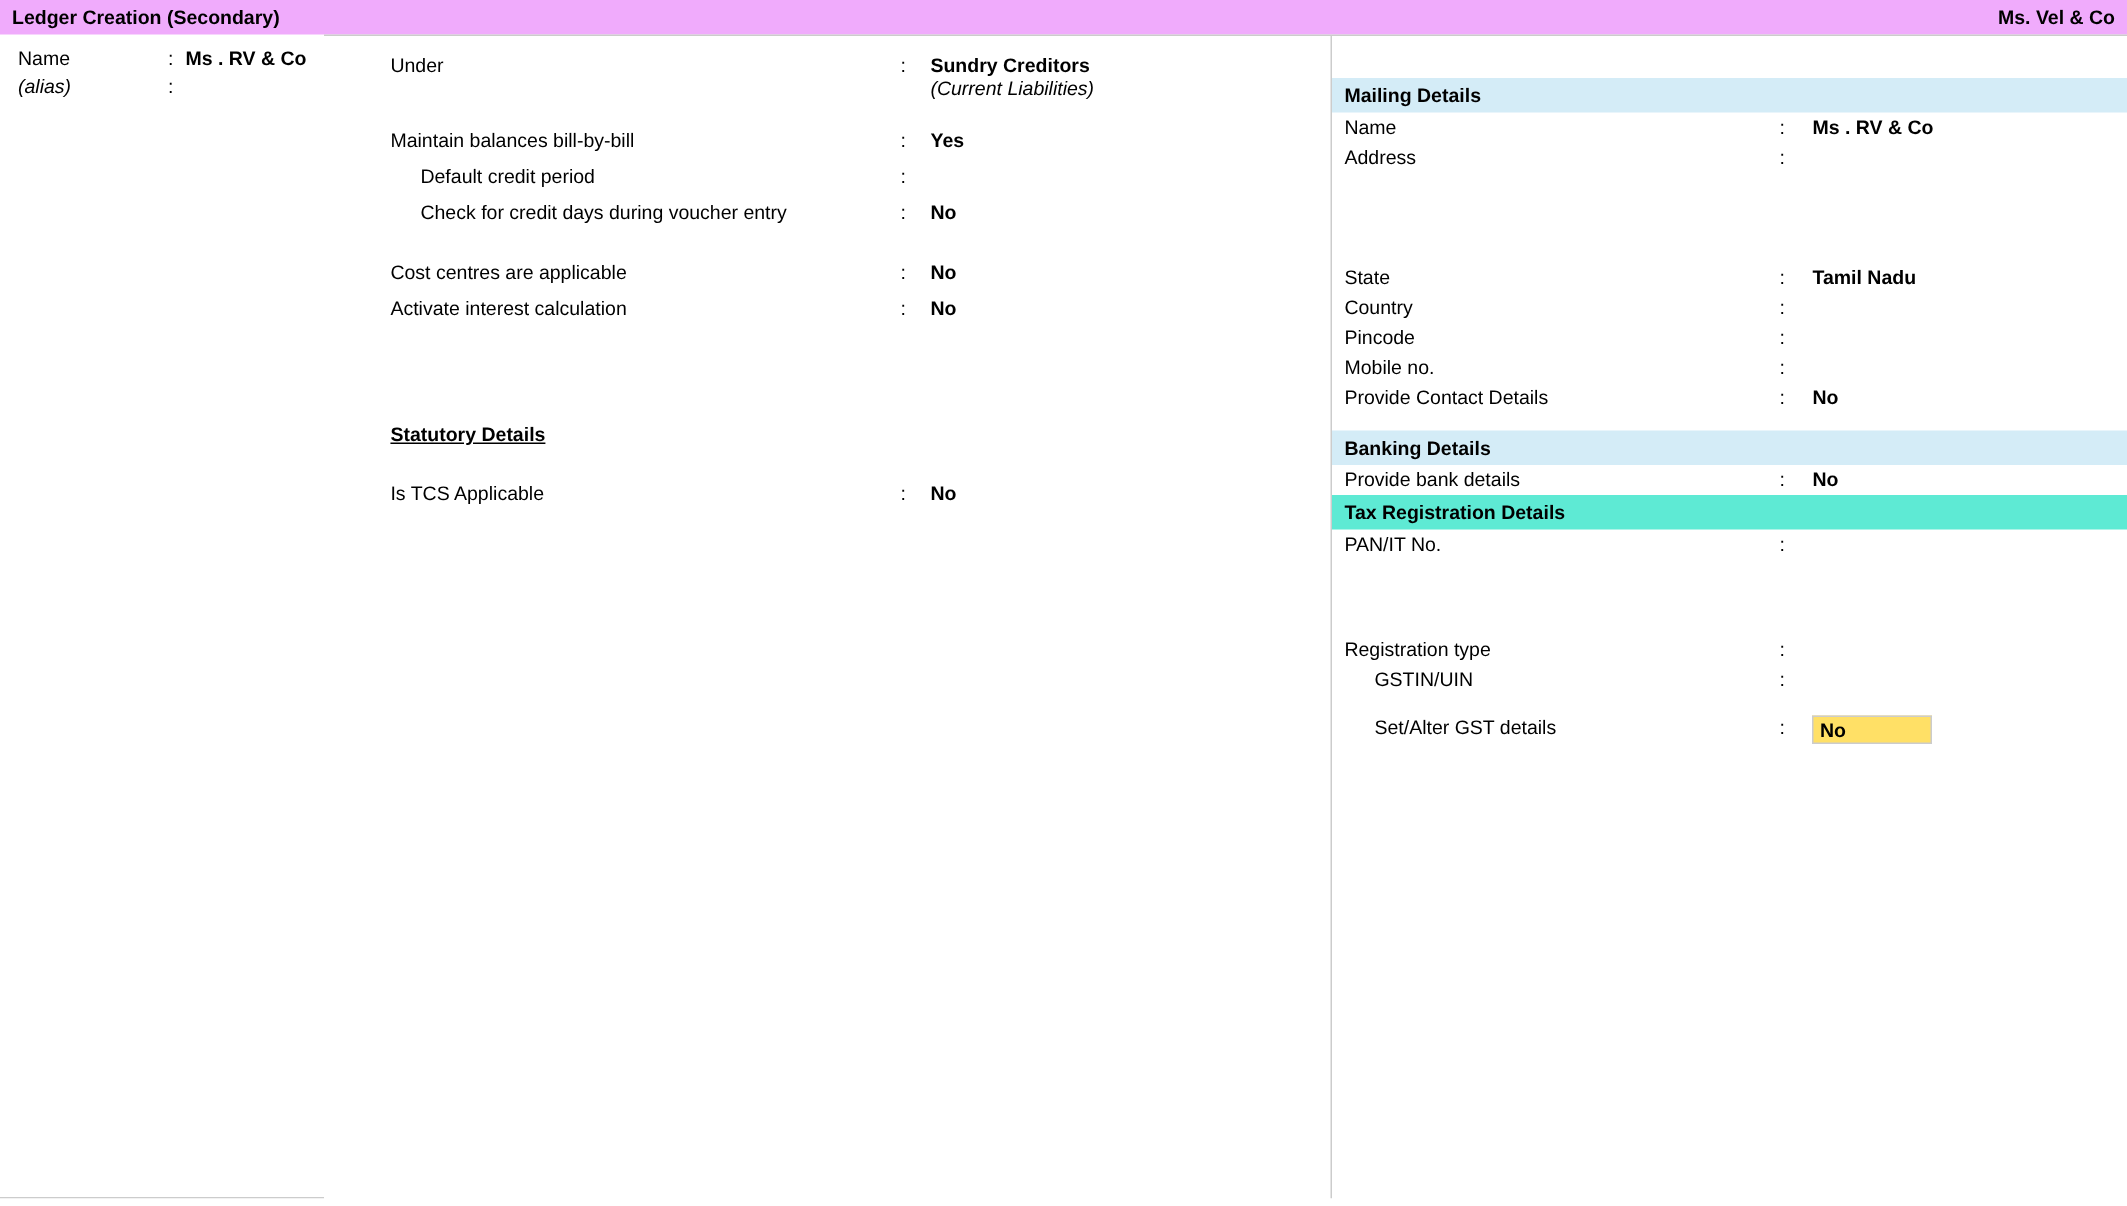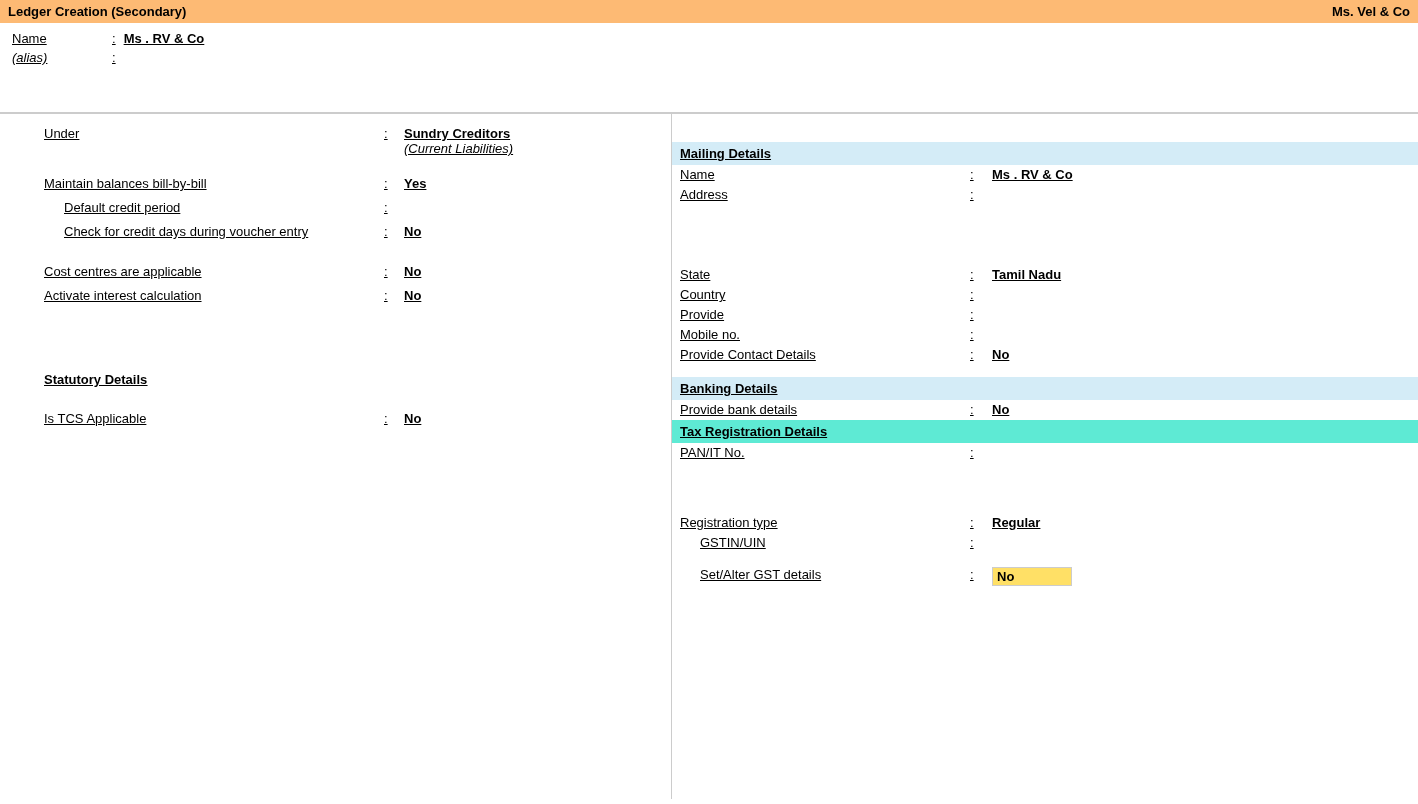--- a/index.html
+++ b/index.html
@@ -5,35 +5,34 @@
     * { margin: 0; padding: 0; box-sizing: border-box; }
     body {
       font-family: Arial, sans-serif;
       font-size: 13px;
       background: #fff;
       color: #000;
     }
 
     
     .title-bar {
-      background: #fdba74;
+      background: #f0abfc;
       display: flex;
       justify-content: space-between;
       align-items: center;
       padding: 4px 8px;
       font-weight: bold;
       font-size: 13px;
     }
 
     
     .main-content {
       display: flex;
-      flex-direction: column;
+      flex-direction: row;
       height: calc(804px - 28px);
-      text-decoration: underline;
     }
 
     
     .top-section {
       padding: 8px 12px;
       border-bottom: 1px solid #ccc;
       min-height: 90px;
     }
 
     .name-row {
@@ -298,21 +297,21 @@
         <span class="right-colon">:</span>
         <span class="right-value-bold">Tamil Nadu</span>
       </div>
 
       <div class="right-form-row">
         <span class="right-label">Country</span>
         <span class="right-colon">:</span>
       </div>
 
       <div class="right-form-row">
-        <span class="right-label">Provide</span>
+        <span class="right-label">Pincode</span>
         <span class="right-colon">:</span>
         <span class="right-value"></span>
       </div>
 
       <div class="right-form-row">
         <span class="right-label">Mobile no.</span>
         <span class="right-colon">:</span>
         <span class="right-value"></span>
       </div>
 
@@ -338,21 +337,20 @@
         <span class="right-label">PAN/IT No.</span>
         <span class="right-colon">:</span>
         <span class="right-value"></span>
       </div>
 
       <div class="right-spacer" style="height:50px;"></div>
 
       <div class="right-form-row">
         <span class="right-label">Registration type</span>
         <span class="right-colon">:</span>
-        <span class="right-value-bold">Regular</span>
       </div>
 
       <div class="right-form-row">
         <span class="right-label-indent">GSTIN/UIN</span>
         <span class="right-colon">:</span>
         <span class="right-value"></span>
       </div>
 
       <div class="right-spacer"></div>
 

